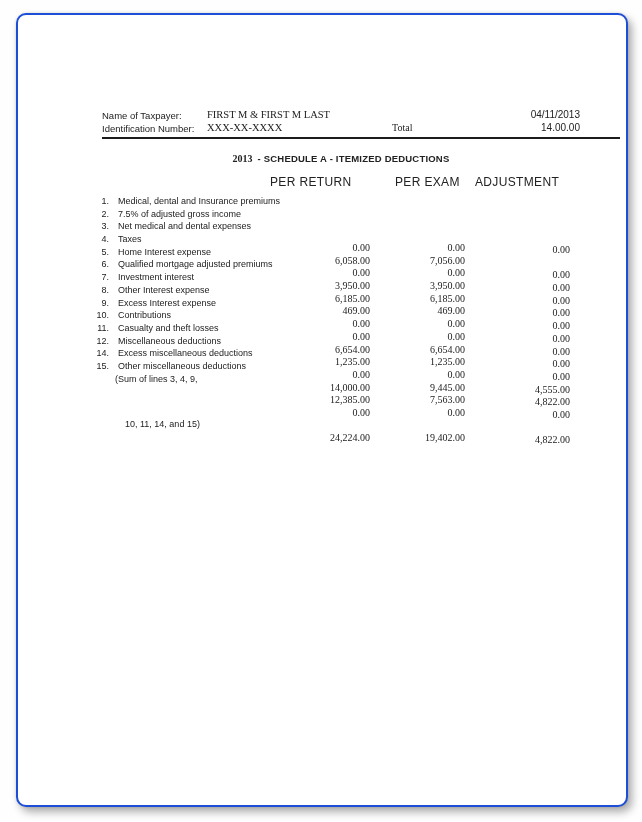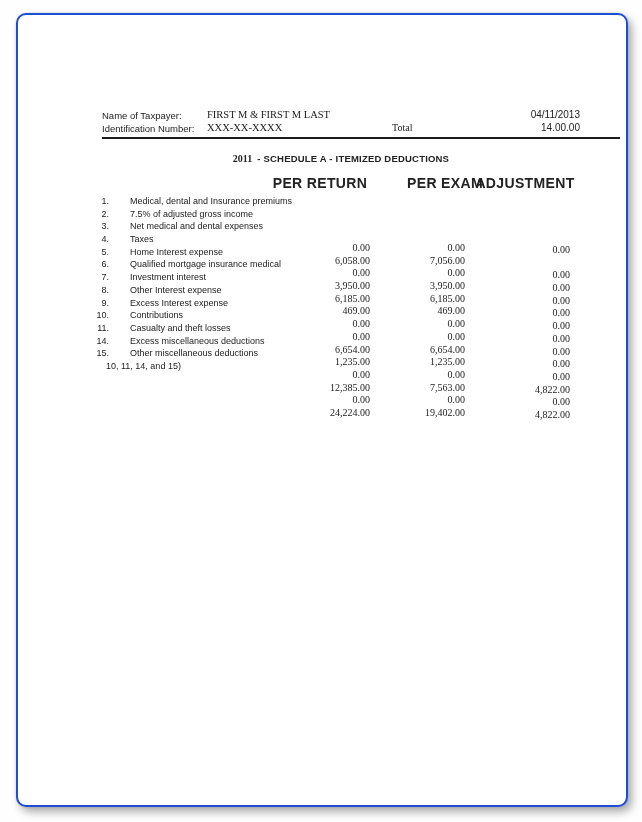--- a/index.html
+++ b/index.html
@@ -30,30 +30,30 @@
   .rule { position: absolute; left: 84px; top: 122px; width: 518px; height: 2px; background: #1c1c1c; }
 
   
   .title { position: absolute; left: 84px; top: 133px; width: 478px; text-align: center; white-space: nowrap; }
   .title-year { font-family: "Liberation Serif", "DejaVu Serif", serif; font-weight: bold; font-size: 10px; }
   .title-text { font-weight: bold; font-size: 9.5px; letter-spacing: 0.2px; margin-left: 5px; }
 
   
   .table { position: absolute; left: 74px; top: 160px; width: 500px; }
   .thead { position: relative; height: 21px; }
-  .th { position: absolute; top: 0; font-size: 14px; letter-spacing: 0.35px; width: 100px; text-align: center; white-space: nowrap; font-weight: bold; }
+  .th { position: absolute; top: 0; font-size: 12px; letter-spacing: 0.35px; width: 100px; text-align: left; white-space: nowrap; }
   .th1 { left: 178px; }
   .th2 { left: 262px; padding-left: 41px; }
   .th3 { left: 383px; }
 
   .trow { position: relative; height: 12.7px; }
   .num { position: absolute; left: 0; top: 0; width: 17px; text-align: right; font-size: 9px; }
-  .lbl { position: absolute; left: 38px; top: 0; font-size: 9px; white-space: nowrap; }
+  .lbl { position: absolute; left: 26px; top: 0; font-size: 9px; white-space: nowrap; }
   .sub1 { left: 23px; }
-  .sub2 { left: 14px; }
+  .sub2 { left: 33px; margin-top: 33px; }
   .val { position: absolute; top: 0; width: 100px; text-align: right;
          font-family: "Liberation Serif", "DejaVu Serif", serif; font-size: 10px; white-space: nowrap; margin-top: 46px; }
   .col1 { left: 178px; }
   .col2 { left: 273px; }
   .col3 { left: 378px; }
   .adj  { top: 2px; }
 </style>
 </head>
 <body>
 
@@ -68,21 +68,21 @@
   <div class="h-row h-row2">
     <span class="h-lab">Identification Number:</span>
     <span class="h-val">XXX-XX-XXXX</span>
     <span class="h-total-lab">Total</span>
     <span class="h-right">14.00.00</span>
   </div>
 
   <div class="rule"></div>
 
   <div class="title">
-    <span class="title-year">2011</span><span class="title-text">- SCHEDULE A - ITEMIZED DEDUCTIONS</span>
+    <span class="title-year">2013</span><span class="title-text">- SCHEDULE A - ITEMIZED DEDUCTIONS</span>
   </div>
 
   <div class="table">
     <div class="thead">
       <span class="th th1">PER RETURN</span>
       <span class="th th2">PER EXAM</span>
       <span class="th th3">ADJUSTMENT</span>
     </div>
 
     <div class="tbody">
@@ -116,21 +116,21 @@
         </div>
         <div class="trow">
           <span class="num">5.</span>
           <span class="lbl">Home Interest expense</span>
           <span class="val col1">6,185.00</span>
           <span class="val col2">6,185.00</span>
           <span class="val col3 adj">0.00</span>
         </div>
         <div class="trow">
           <span class="num">6.</span>
-          <span class="lbl">Qualified mortgage insurance medical</span>
+          <span class="lbl">Qualified mortgage adjusted premiums</span>
           <span class="val col1">469.00</span>
           <span class="val col2">469.00</span>
           <span class="val col3 adj">0.00</span>
         </div>
         <div class="trow">
           <span class="num">7.</span>
           <span class="lbl">Investment interest</span>
           <span class="val col1">0.00</span>
           <span class="val col2">0.00</span>
           <span class="val col3 adj">0.00</span>
@@ -155,38 +155,48 @@
           <span class="val col1">1,235.00</span>
           <span class="val col2">1,235.00</span>
           <span class="val col3 adj">0.00</span>
         </div>
         <div class="trow">
           <span class="num">11.</span>
           <span class="lbl">Casualty and theft losses</span>
           <span class="val col1">0.00</span>
           <span class="val col2">0.00</span>
           <span class="val col3 adj">0.00</span>
+        </div>
+        <div class="trow">
+          <span class="num">12.</span>
+          <span class="lbl">Miscellaneous deductions</span>
+          <span class="val col1">14,000.00</span>
+          <span class="val col2">9,445.00</span>
+          <span class="val col3 adj">4,555.00</span>
         </div>
         <div class="trow">
           <span class="num">14.</span>
           <span class="lbl">Excess miscellaneous deductions</span>
           <span class="val col1">12,385.00</span>
           <span class="val col2">7,563.00</span>
           <span class="val col3 adj">4,822.00</span>
         </div>
         <div class="trow">
           <span class="num">15.</span>
           <span class="lbl">Other miscellaneous deductions</span>
           <span class="val col1">0.00</span>
           <span class="val col2">0.00</span>
           <span class="val col3 adj">0.00</span>
         </div>
       </div>
 
     <div class="t16">
+      <div class="trow">
+        <span class="lbl sub1">(Sum of lines 3, 4, 9,</span>
+      </div>
       <div class="trow">
         <span class="lbl sub2">10, 11, 14, and 15)</span>
         <span class="val col1">24,224.00</span>
         <span class="val col2">19,402.00</span>
         <span class="val col3 adj">4,822.00</span>
       </div>
     </div>
   </div>
 </div>
 

